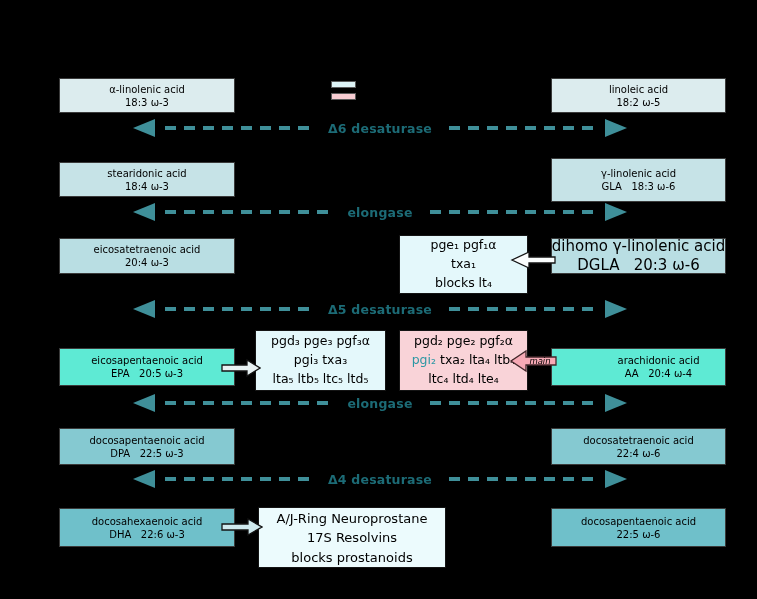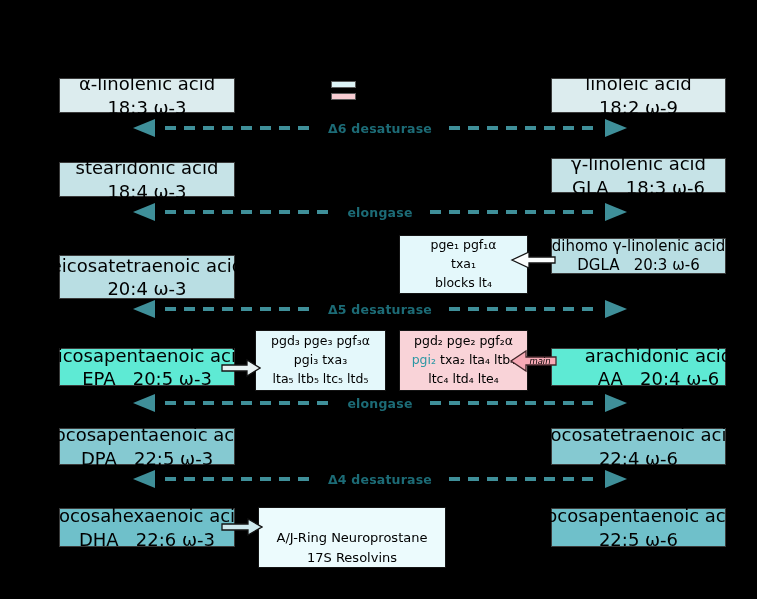--- a/index.html
+++ b/index.html
@@ -3,21 +3,21 @@
 <meta charset="utf-8">
 <style>
   html,body{margin:0;padding:0;}
   body{
     width:757px;height:599px;position:relative;background:#000;
     font-family:"DejaVu Sans",sans-serif;overflow:hidden;
   }
   .box{
     position:absolute;display:flex;flex-direction:column;align-items:center;justify-content:center;
     border:1.5px solid #3a3a3a;box-sizing:border-box;color:#000;text-align:center;
-    font-size:18px;line-height:1.3;white-space:pre;
+    font-size:10px;line-height:1.3;white-space:pre;
   }
   .r1{background:#dcecee}
   .r2{background:#c6e3e7}
   .r3{background:#b9dee3}
   .r4{background:#5eead4}
   .r5{background:#85c9d1}
   .r6{background:#6fc0ca}
   .pbox{
     position:absolute;display:flex;flex-direction:column;align-items:center;justify-content:center;
     border:1.5px solid #141414;box-sizing:border-box;color:#000;text-align:center;
@@ -45,52 +45,52 @@
 <div class="legend-swatch" style="left:331px;top:93px;background:#f7ccd2;"></div>
 
 <div class="box r1" style="left:59px;top:78px;width:176px;height:35px;">
   <div>α-linolenic acid</div>
   <div>18:3 ω-3</div>
 </div>
 <div class="box r2" style="left:59px;top:162px;width:176px;height:35px;">
   <div>stearidonic acid</div>
   <div>18:4 ω-3</div>
 </div>
-<div class="box r3" style="left:59px;top:255px;width:176px;height:44px;text-align:right;">
+<div class="box r3" style="left:59px;top:238px;width:176px;height:36px;text-align:right;">
   <div>eicosatetraenoic acid</div>
   <div>20:4 ω-3</div>
 </div>
 <div class="box r4" style="left:59px;top:348px;width:176px;height:38px;">
   <div>eicosapentaenoic acid</div>
   <div>EPA   20:5 ω-3</div>
 </div>
 <div class="box r5" style="left:59px;top:428px;width:176px;height:37px;">
   <div>docosapentaenoic acid</div>
   <div>DPA   22:5 ω-3</div>
 </div>
 <div class="box r6" style="left:59px;top:508px;width:176px;height:39px;">
   <div>docosahexaenoic acid</div>
   <div>DHA   22:6 ω-3</div>
 </div>
 
 <div class="box r1" style="left:551px;top:78px;width:175px;height:35px;">
   <div>linoleic acid</div>
-  <div>18:2 ω-9</div>
+  <div>18:2 ω-5</div>
 </div>
-<div class="box r2" style="left:551px;top:158px;width:175px;height:35px;">
+<div class="box r2" style="left:551px;top:158px;width:175px;height:44px;">
   <div>γ-linolenic acid</div>
   <div>GLA   18:3 ω-6</div>
 </div>
 <div class="box r3" style="left:551px;top:238px;width:175px;height:36px;font-size:15px;">
   <div>dihomo γ-linolenic acid</div>
   <div>DGLA   20:3 ω-6</div>
 </div>
 <div class="box r4" style="left:551px;top:348px;width:175px;height:38px;padding-left:40px;">
   <div>arachidonic acid</div>
-  <div>AA   20:4 ω-6</div>
+  <div>AA   20:4 ω-4</div>
 </div>
 <div class="box r5" style="left:551px;top:428px;width:175px;height:37px;">
   <div>docosatetraenoic acid</div>
   <div>22:4 ω-6</div>
 </div>
 <div class="box r6" style="left:551px;top:508px;width:175px;height:39px;">
   <div>docosapentaenoic acid</div>
   <div>22:5 ω-6</div>
 </div>
 
@@ -105,20 +105,21 @@
   <div>lta₅ ltb₅ ltc₅ ltd₅</div>
 </div>
 <div class="pbox pink" style="left:399px;top:330px;width:129px;height:61px;">
   <div>pgd₂ pge₂ pgf₂α</div>
   <div><span class="hl">pgi₂</span><span> txa₂ lta₄ ltb₄</span></div>
   <div>ltc₄ ltd₄ lte₄</div>
 </div>
 <div class="pbox palecyan" style="left:258px;top:507px;width:188px;height:61px;font-size:13px;justify-content:flex-end;">
   <div>A/J-Ring Neuroprostane</div>
   <div>17S Resolvins</div>
+  <div>blocks prostanoids</div>
 </div>
 
 <div class="darrow" style="top:119px;">
   <div class="ah-l"></div>
   <div class="dash"></div>
   <div class="enzyme">Δ6 desaturase</div>
   <div class="dash"></div>
   <div class="ah-r"></div>
 </div>
 <div class="darrow" style="top:203px;">

